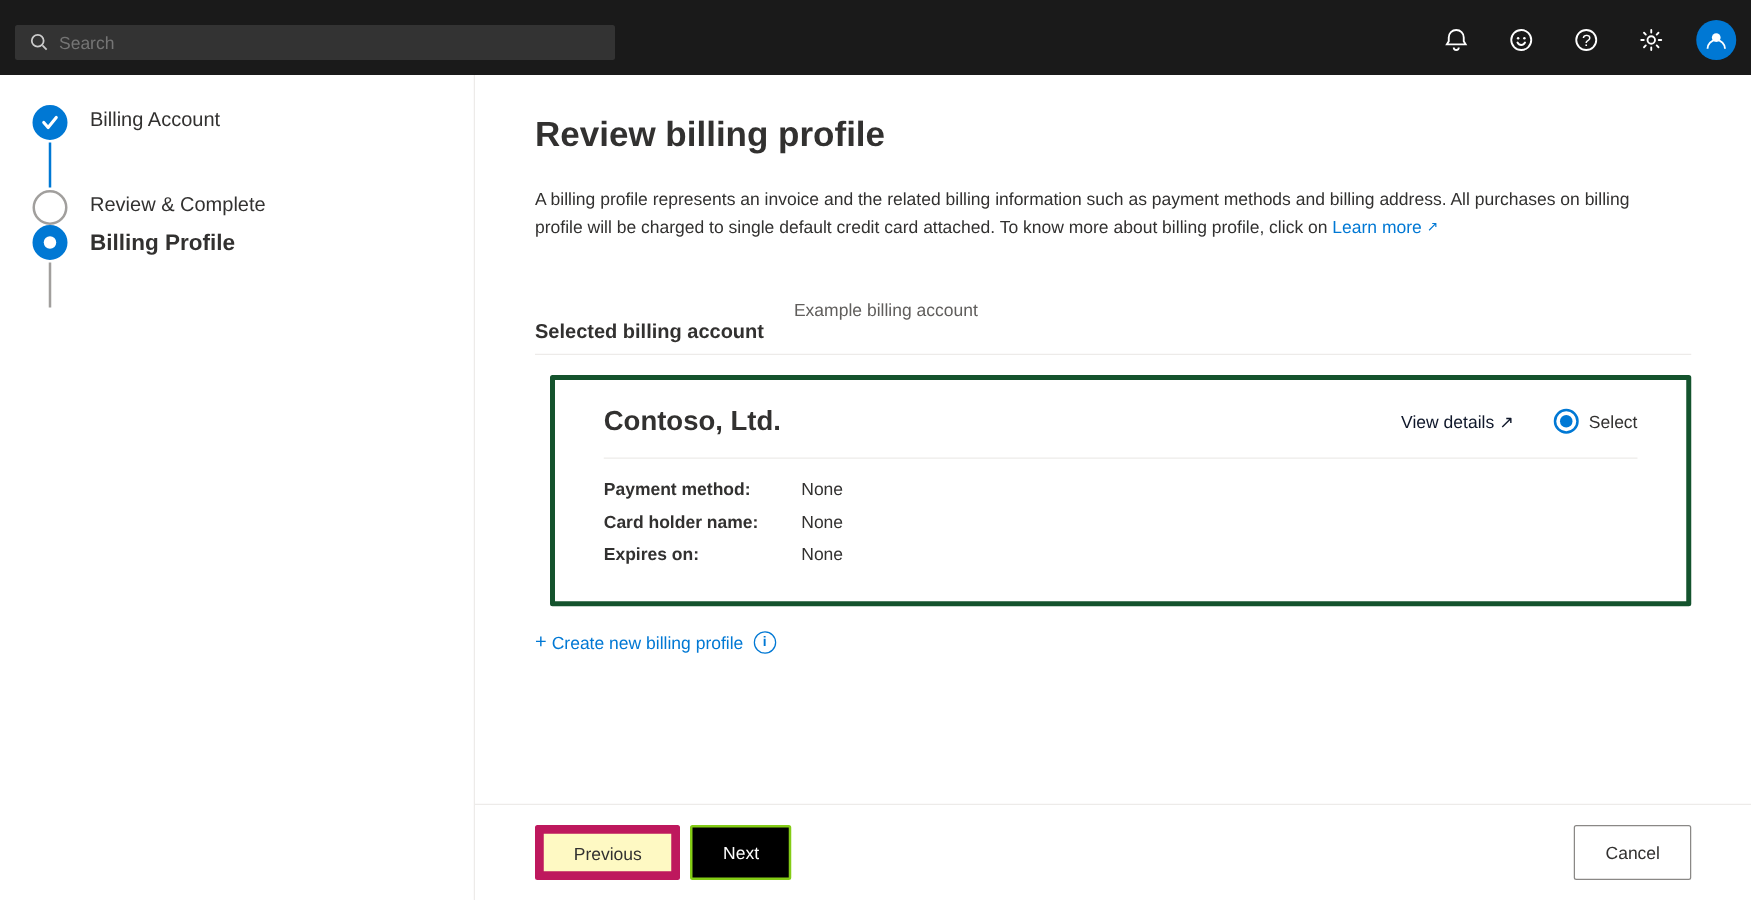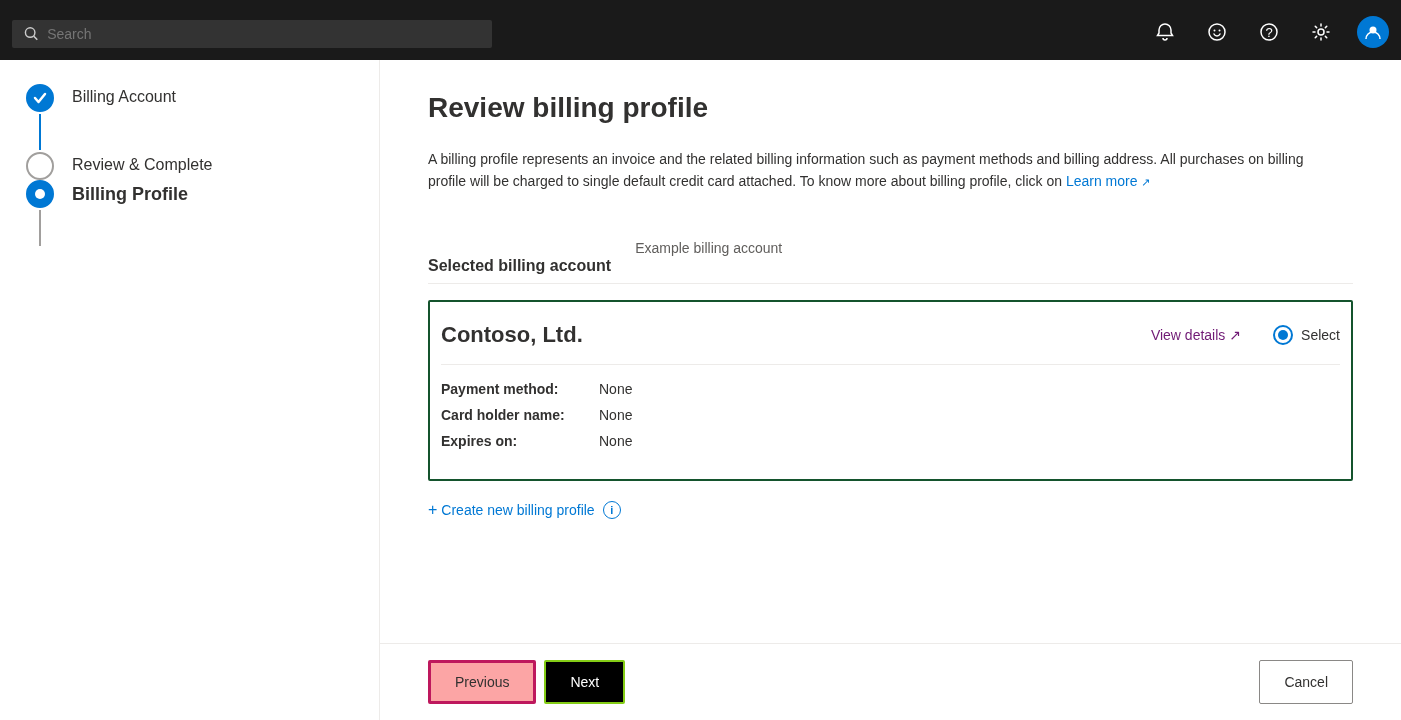--- a/index.html
+++ b/index.html
@@ -188,39 +188,40 @@
       color: #323130;
       margin-top: 36px;
     }
     .example-account-text {
       font-size: 14px;
       color: #605e5c;
     }
 
     
     .billing-card {
-      border: 2px solid #14532d;
+      border: 4px solid #14532d;
       border-radius: 2px;
-      padding: 20px 11px;
+      padding: 20px 39px;
       margin-bottom: 20px;
       max-width: 960px;
+      margin-left: 12px;
     }
     .billing-card-header {
       display: flex;
       align-items: center;
       justify-content: space-between;
       margin-bottom: 16px;
     }
     .billing-account-name {
       font-size: 22px;
       font-weight: 600;
       color: #323130;
     }
     .view-details-link {
-      color: #701a75;
+      color: #0f172a;
       text-decoration: none;
       font-size: 14px;
       display: flex;
       align-items: center;
       gap: 4px;
     }
     .select-radio-area {
       display: flex;
       align-items: center;
       gap: 8px;
@@ -313,22 +314,22 @@
     .btn {
       padding: 8px 24px;
       font-size: 14px;
       border-radius: 2px;
       cursor: pointer;
       font-family: inherit;
       font-weight: 400;
       height: 44px;
     }
     .btn-default {
-      background: #fca5a5;
-      border: 3px solid #be185d;
+      background: #fef9c3;
+      border: 7px solid #be185d;
       color: #323130;
     }
     .btn-primary {
       background: #000000;
       border: 2px solid #84cc16;
       color: #fff;
       padding: 8px 24px;
     }
     .btn-spacer { flex: 1; }
     .btn-cancel {

